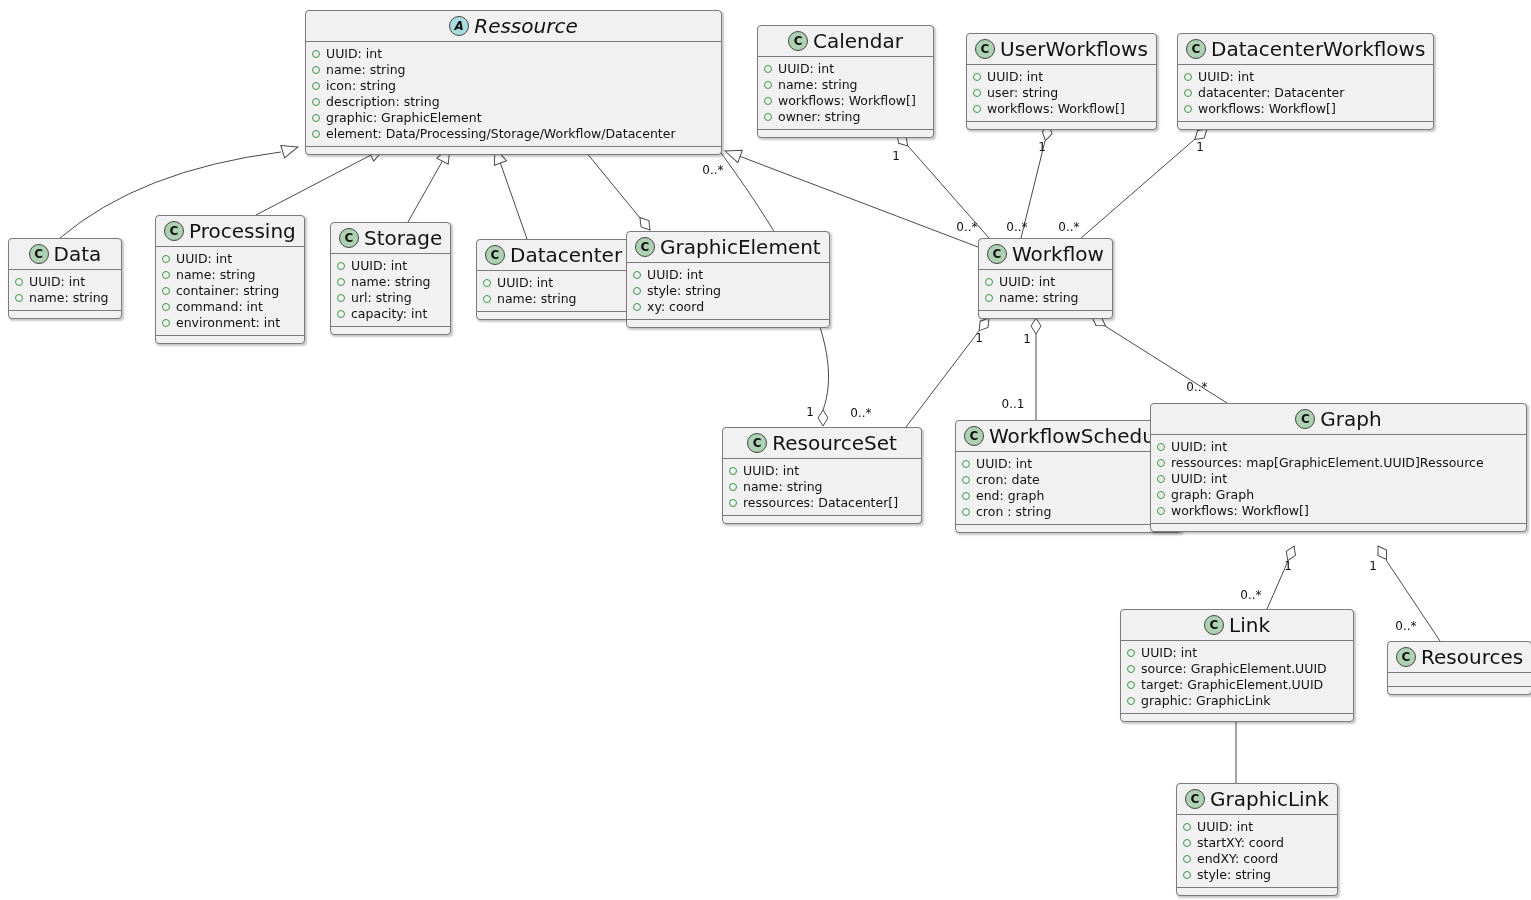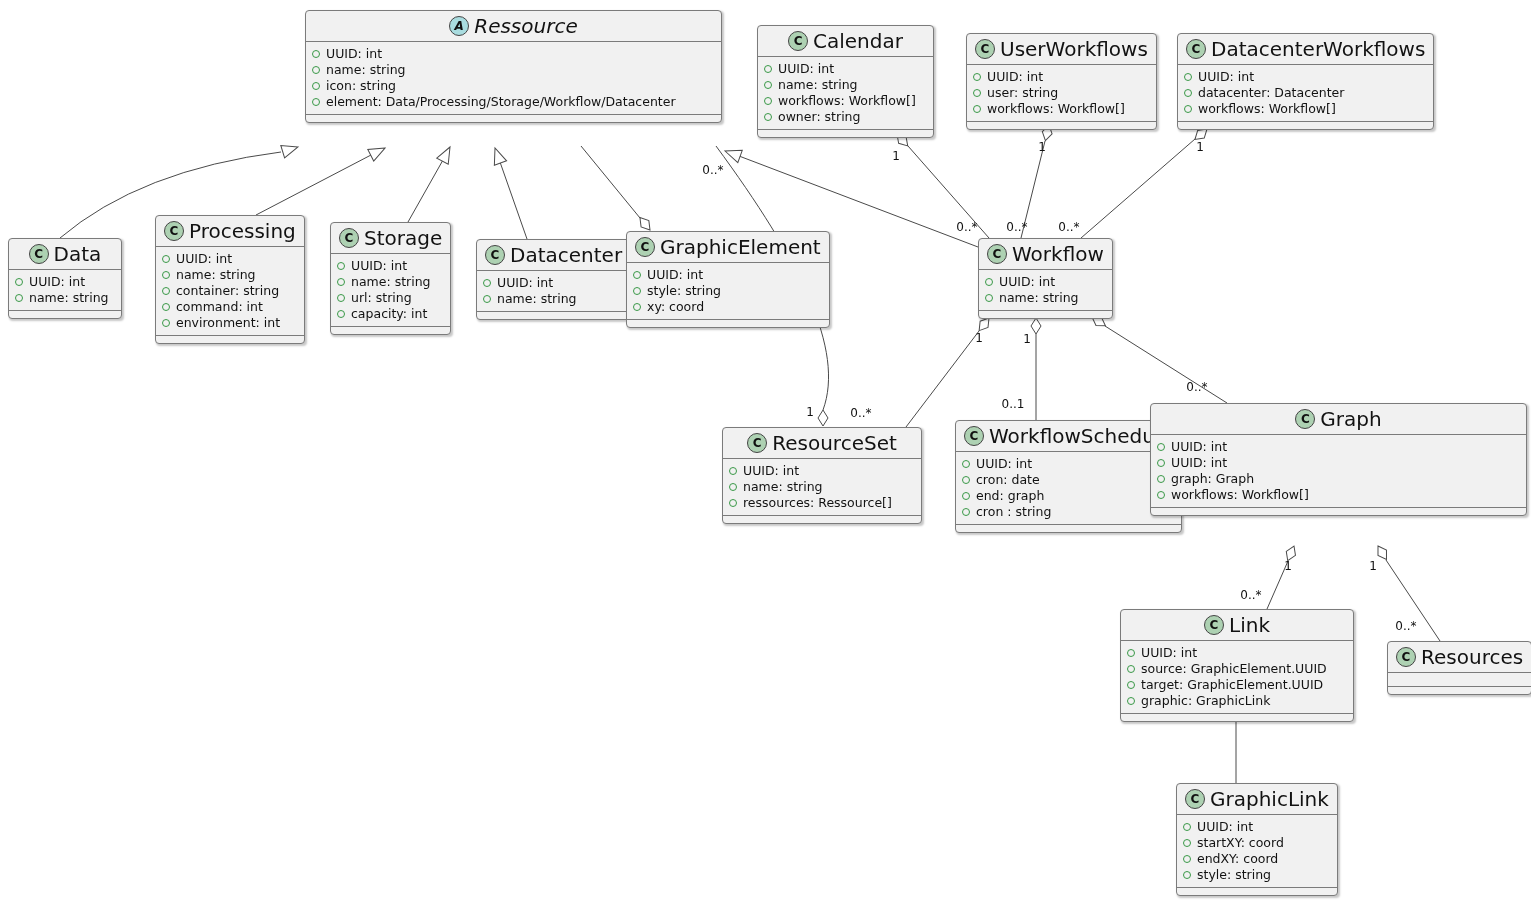--- a/index.html
+++ b/index.html
@@ -111,20 +111,28 @@
           <div class="uml-attr">
             <span class="bullet"></span>
             <span>name: string</span>
           </div>
           <div class="uml-attr">
             <span class="bullet"></span>
             <span>icon: string</span>
           </div>
           <div class="uml-attr">
             <span class="bullet"></span>
+            <span>description: string</span>
+          </div>
+          <div class="uml-attr">
+            <span class="bullet"></span>
+            <span>graphic: GraphicElement</span>
+          </div>
+          <div class="uml-attr">
+            <span class="bullet"></span>
             <span>element: Data/Processing/Storage/Workflow/Datacenter</span>
           </div>
         </div>
         <div class="uml-methods"></div>
       </div>
       <div class="uml-class" style="left: 757px; top: 25px; min-width: 175px;">
         <div class="uml-header">
           <span class="uml-icon">C</span>
           <span class="uml-title">Calendar</span>
         </div>
@@ -325,21 +333,21 @@
           <div class="uml-attr">
             <span class="bullet"></span>
             <span>UUID: int</span>
           </div>
           <div class="uml-attr">
             <span class="bullet"></span>
             <span>name: string</span>
           </div>
           <div class="uml-attr">
             <span class="bullet"></span>
-            <span>ressources: Ressource[]</span>
+            <span>ressources: Datacenter[]</span>
           </div>
         </div>
         <div class="uml-methods"></div>
       </div>
       <div class="uml-class" style="left: 955px; top: 420px; min-width: 160px;">
         <div class="uml-header">
           <span class="uml-icon">C</span>
           <span class="uml-title">WorkflowSchedule</span>
         </div>
         <div class="uml-attrs">
@@ -364,20 +372,24 @@
       </div>
       <div class="uml-class" style="left: 1150px; top: 403px; min-width: 375px;">
         <div class="uml-header">
           <span class="uml-icon">C</span>
           <span class="uml-title">Graph</span>
         </div>
         <div class="uml-attrs">
           <div class="uml-attr">
             <span class="bullet"></span>
             <span>UUID: int</span>
+          </div>
+          <div class="uml-attr">
+            <span class="bullet"></span>
+            <span>ressources: map[GraphicElement.UUID]Ressource</span>
           </div>
           <div class="uml-attr">
             <span class="bullet"></span>
             <span>UUID: int</span>
           </div>
           <div class="uml-attr">
             <span class="bullet"></span>
             <span>graph: Graph</span>
           </div>
           <div class="uml-attr">

